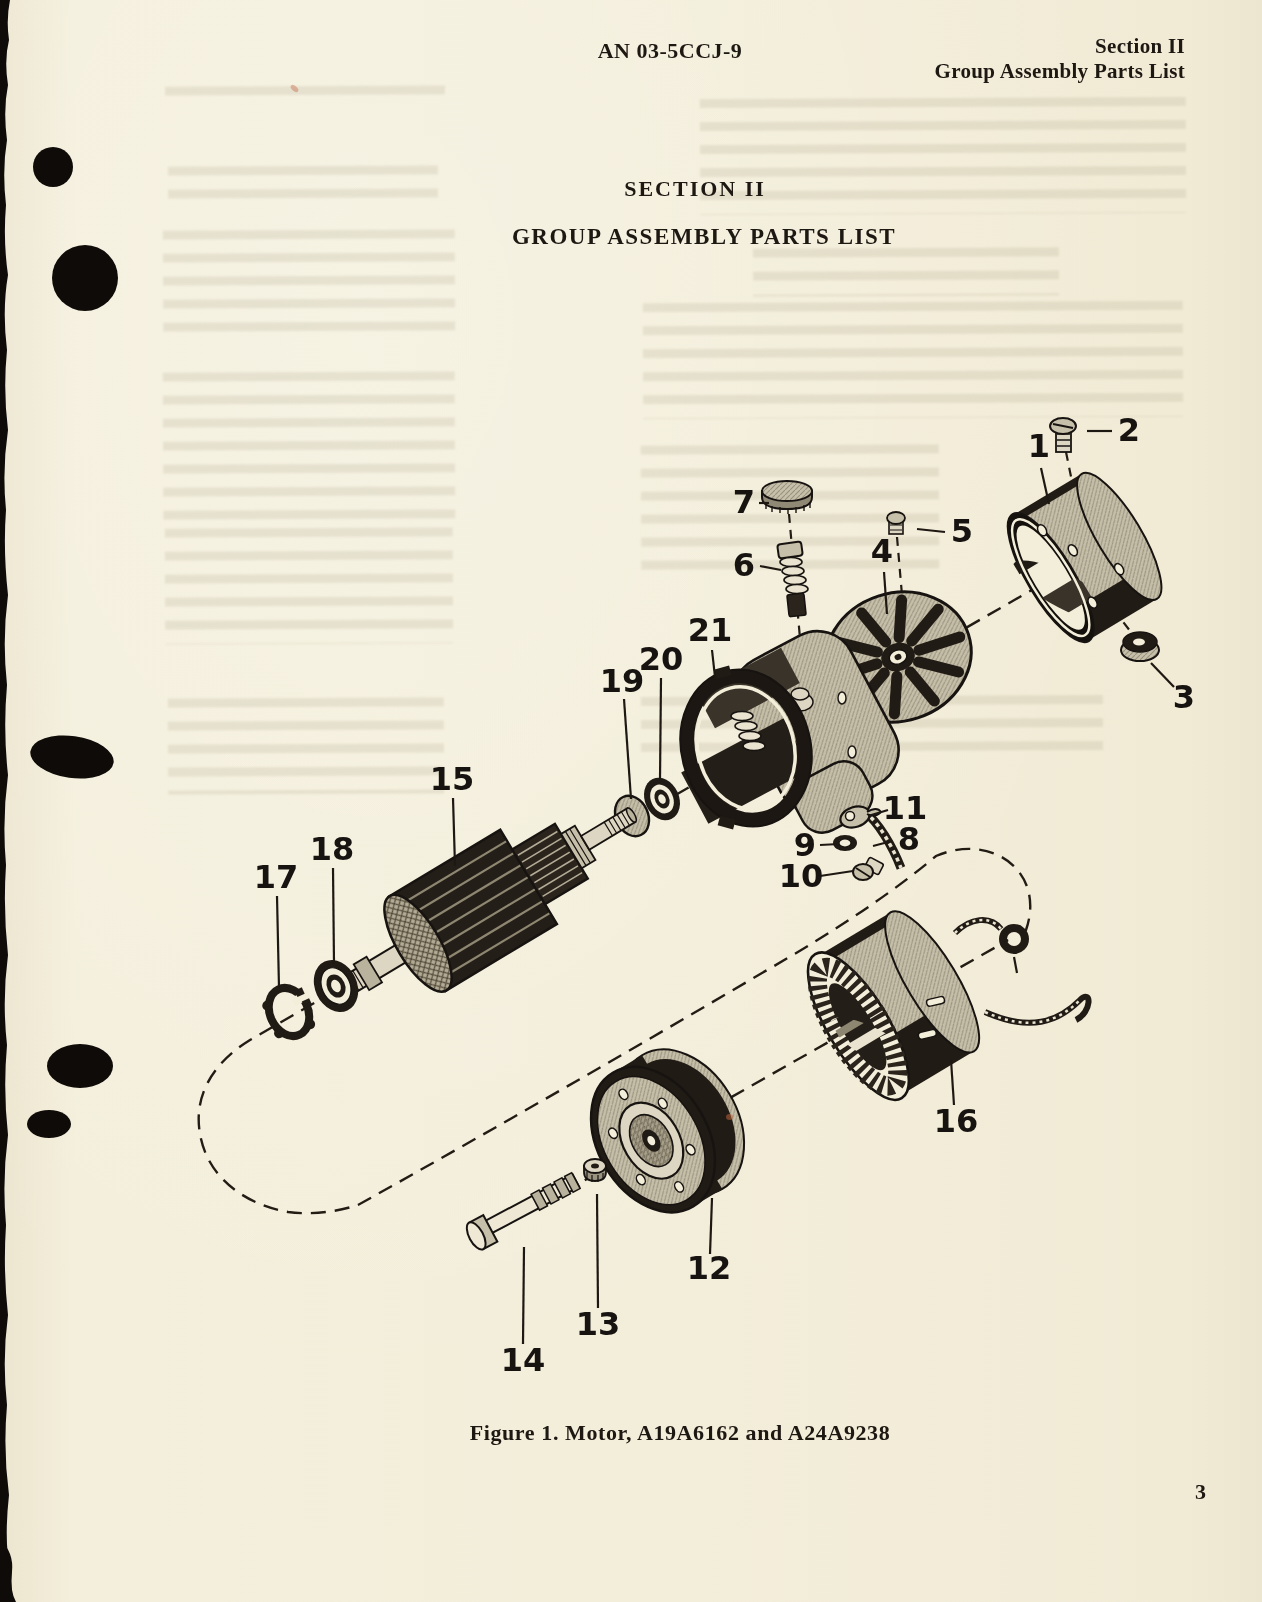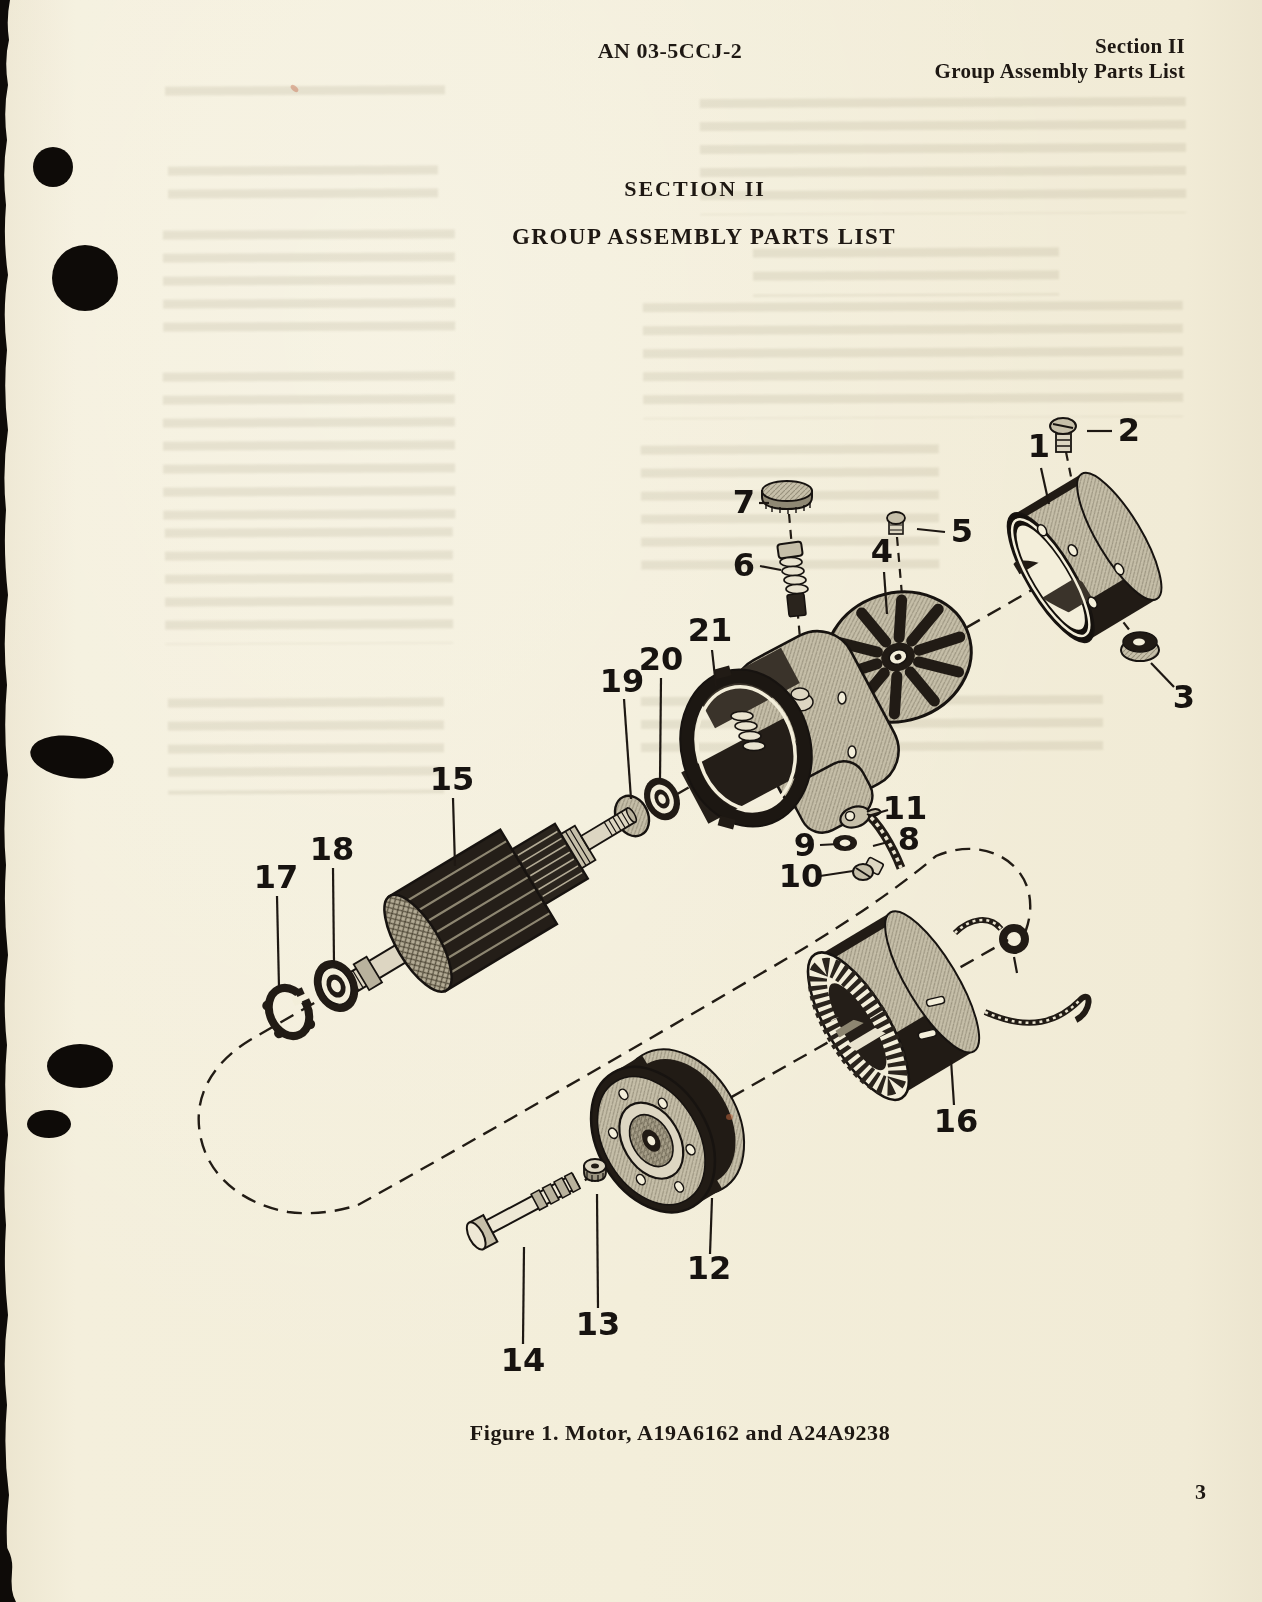--- a/index.html
+++ b/index.html
@@ -52,21 +52,21 @@
   <div class="ghost" style="left:163px;top:230px;width:292px;height:102px"></div>
   <div class="ghost" style="left:163px;top:372px;width:292px;height:148px"></div>
   <div class="ghost" style="left:165px;top:528px;width:288px;height:116px"></div>
   <div class="ghost" style="left:168px;top:698px;width:276px;height:96px"></div>
   <div class="ghost" style="left:700px;top:98px;width:486px;height:116px"></div>
   <div class="ghost" style="left:753px;top:248px;width:306px;height:48px"></div>
   <div class="ghost" style="left:643px;top:302px;width:540px;height:116px"></div>
   <div class="ghost" style="left:641px;top:445px;width:298px;height:126px"></div>
   <div class="ghost" style="left:641px;top:696px;width:462px;height:66px"></div>
 
-  <div id="hdr-doc" class="ink">AN 03-5CCJ-2</div>
+  <div id="hdr-doc" class="ink">AN 03-5CCJ-9</div>
   <div id="hdr-right" class="ink">
     <div>Section II</div>
     <div>Group Assembly Parts List</div>
   </div>
   <div id="title-section" class="ink">SECTION II</div>
   <div id="title-sub" class="ink">GROUP ASSEMBLY PARTS LIST</div>
   <div id="caption" class="ink">Figure 1.   Motor, A19A6162 and A24A9238</div>
   <div id="pageno" class="ink">3</div>
 
   <svg id="diagram-svg" viewBox="0 0 1262 1602" width="1262" height="1602" xmlns="http://www.w3.org/2000/svg">

